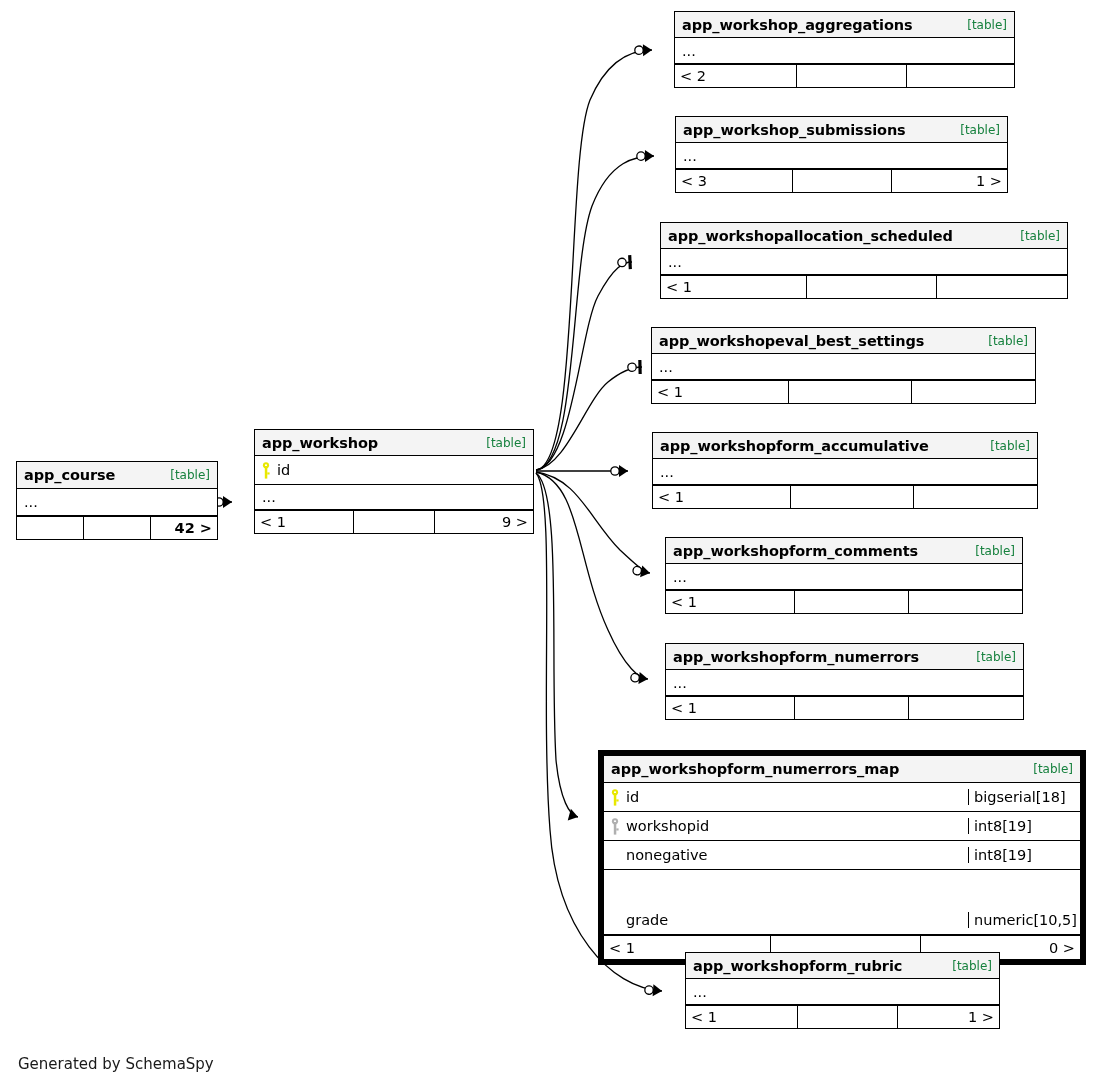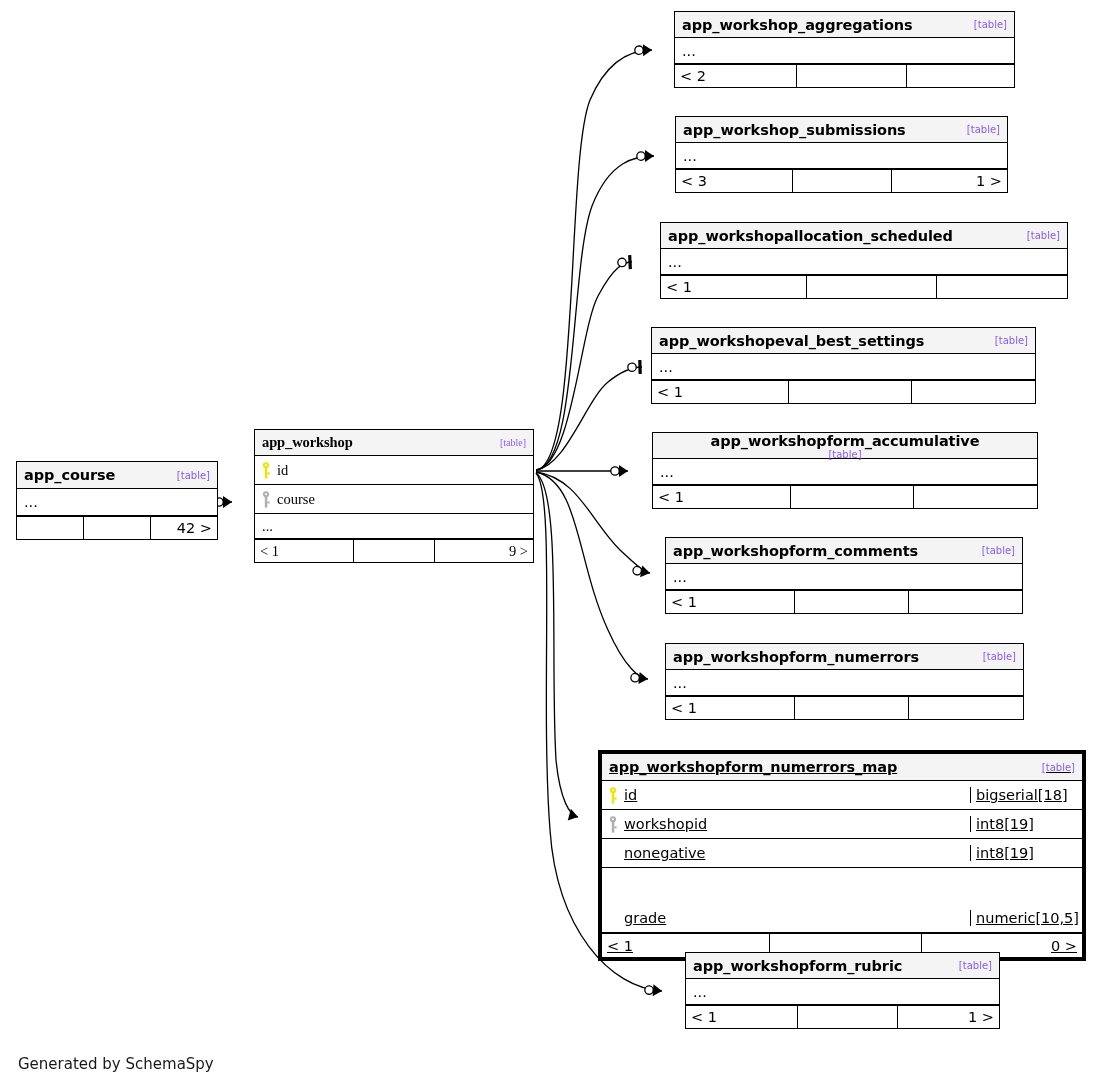--- a/index.html
+++ b/index.html
@@ -1,27 +1,27 @@
 <!DOCTYPE html>
 <html><head>
 <meta charset="utf-8">
 <style>
   html,body{margin:0;padding:0;background:#ffffff;}
   body{width:1107px;height:1084px;position:relative;overflow:hidden;
        font-family:"DejaVu Sans","Liberation Sans",sans-serif;}
   #canvas{position:absolute;left:0;top:0;width:1107px;height:1084px;}
   .tbl{position:absolute;background:#ffffff;box-sizing:border-box;
        border:1px solid #000000;}
-  .tbl.emph{border:4px solid #000000;text-decoration:underline;}
+  .tbl.emph{border:6px solid #000000;}
   .hdr{display:flex;align-items:center;justify-content:space-between;
        background:#f4f4f4;border-bottom:1px solid #000000;
        padding:0 7px;box-sizing:border-box;}
   .hdr-name{font-weight:bold;font-size:14.5px;color:#000;letter-spacing:-0.1px;
             white-space:nowrap;}
-  .hdr-tag{font-size:10px;color:#8b5cf6;white-space:nowrap;}
+  .hdr-tag{font-size:12px;color:#15803d;white-space:nowrap;}
   .row{display:flex;align-items:center;border-bottom:1px solid #000000;
        box-sizing:border-box;position:relative;}
   .row:last-child{border-bottom:none;}
   .row .cname{flex:1;display:flex;align-items:center;gap:6px;
               padding:0 7px;font-size:14.5px;color:#000;white-space:nowrap;
               overflow:hidden;box-sizing:border-box;}
   .row .ctype{border-left:1px solid #000000;padding:0 5px;font-size:14.5px;
               color:#000;white-space:nowrap;box-sizing:border-box;
               display:flex;align-items:center;}
   .ellipsis{padding:0 7px;font-size:14.5px;color:#000;}
@@ -121,50 +121,39 @@
       <div class="hdr" style="height: 27px;">
         <span class="hdr-name">app_course</span>
         <span class="hdr-tag">[table]</span>
       </div>
       <div class="row" style="height: 27px;">
         <div class="ellipsis">...</div>
       </div>
       <div class="foot" style="height: 23px;">
         <div class="fc l" style="flex: 58 1 0px;"></div>
         <div class="fc l" style="flex: 58 1 0px;"></div>
-        <div class="fc r" style="flex: 58 1 0px;">42 &gt;</div>
-      </div>
-    </div>
-    <div class="tbl" style="left: 254px; top: 429px; width: 280px; font-family: Liberation Serif, serif;">
+        <div class="fc r" style="flex: 58 1 0px; font-weight: bold;">42 &gt;</div>
+      </div>
+    </div>
+    <div class="tbl" style="left: 254px; top: 429px; width: 280px;">
       <div class="hdr" style="height: 26px;">
         <span class="hdr-name">app_workshop</span>
         <span class="hdr-tag">[table]</span>
       </div>
       <div class="row" style="height: 29px;">
         <div class="cname">
           <svg class="keyicon" viewBox="0 0 9 17">
             <circle cx="4" cy="3.3" r="3.1" fill="#e8e800"></circle>
             <circle cx="4" cy="3.3" r="1.1" fill="#ffffff"></circle>
             <rect x="2.8" y="4" width="2.5" height="12.6" fill="#e8e800"></rect>
             <rect x="5.3" y="10.4" width="2.3" height="2.1" fill="#e8e800"></rect>
           </svg>
           <span>id</span>
         </div>
       </div>
-      <div class="row" style="height: 29px;">
-        <div class="cname">
-          <svg class="keyicon" viewBox="0 0 9 17">
-            <circle cx="4" cy="3.3" r="3.1" fill="#b0b0b0"></circle>
-            <circle cx="4" cy="3.3" r="1.1" fill="#ffffff"></circle>
-            <rect x="2.8" y="4" width="2.5" height="12.6" fill="#b0b0b0"></rect>
-            <rect x="5.3" y="10.4" width="2.3" height="2.1" fill="#b0b0b0"></rect>
-          </svg>
-          <span>course</span>
-        </div>
-      </div>
       <div class="row" style="height: 25px;">
         <div class="ellipsis">...</div>
       </div>
       <div class="foot" style="height: 23px;">
         <div class="fc l" style="flex: 100 1 0px;">&lt; 1</div>
         <div class="fc l" style="flex: 80 1 0px;"></div>
         <div class="fc r" style="flex: 100 1 0px;">9 &gt;</div>
       </div>
     </div>
     <div class="tbl" style="left: 674px; top: 11px; width: 341px;">
@@ -217,21 +206,21 @@
       <div class="row" style="height: 26px;">
         <div class="ellipsis">...</div>
       </div>
       <div class="foot" style="height: 23px;">
         <div class="fc l" style="flex: 138 1 0px;">&lt; 1</div>
         <div class="fc l" style="flex: 123 1 0px;"></div>
         <div class="fc r" style="flex: 124 1 0px;"></div>
       </div>
     </div>
     <div class="tbl" style="left: 652px; top: 432px; width: 386px;">
-      <div class="hdr" style="height: 26px; flex-direction: column;">
+      <div class="hdr" style="height: 26px;">
         <span class="hdr-name">app_workshopform_accumulative</span>
         <span class="hdr-tag">[table]</span>
       </div>
       <div class="row" style="height: 26px;">
         <div class="ellipsis">...</div>
       </div>
       <div class="foot" style="height: 23px;">
         <div class="fc l" style="flex: 139 1 0px;">&lt; 1</div>
         <div class="fc l" style="flex: 123 1 0px;"></div>
         <div class="fc r" style="flex: 124 1 0px;"></div>

